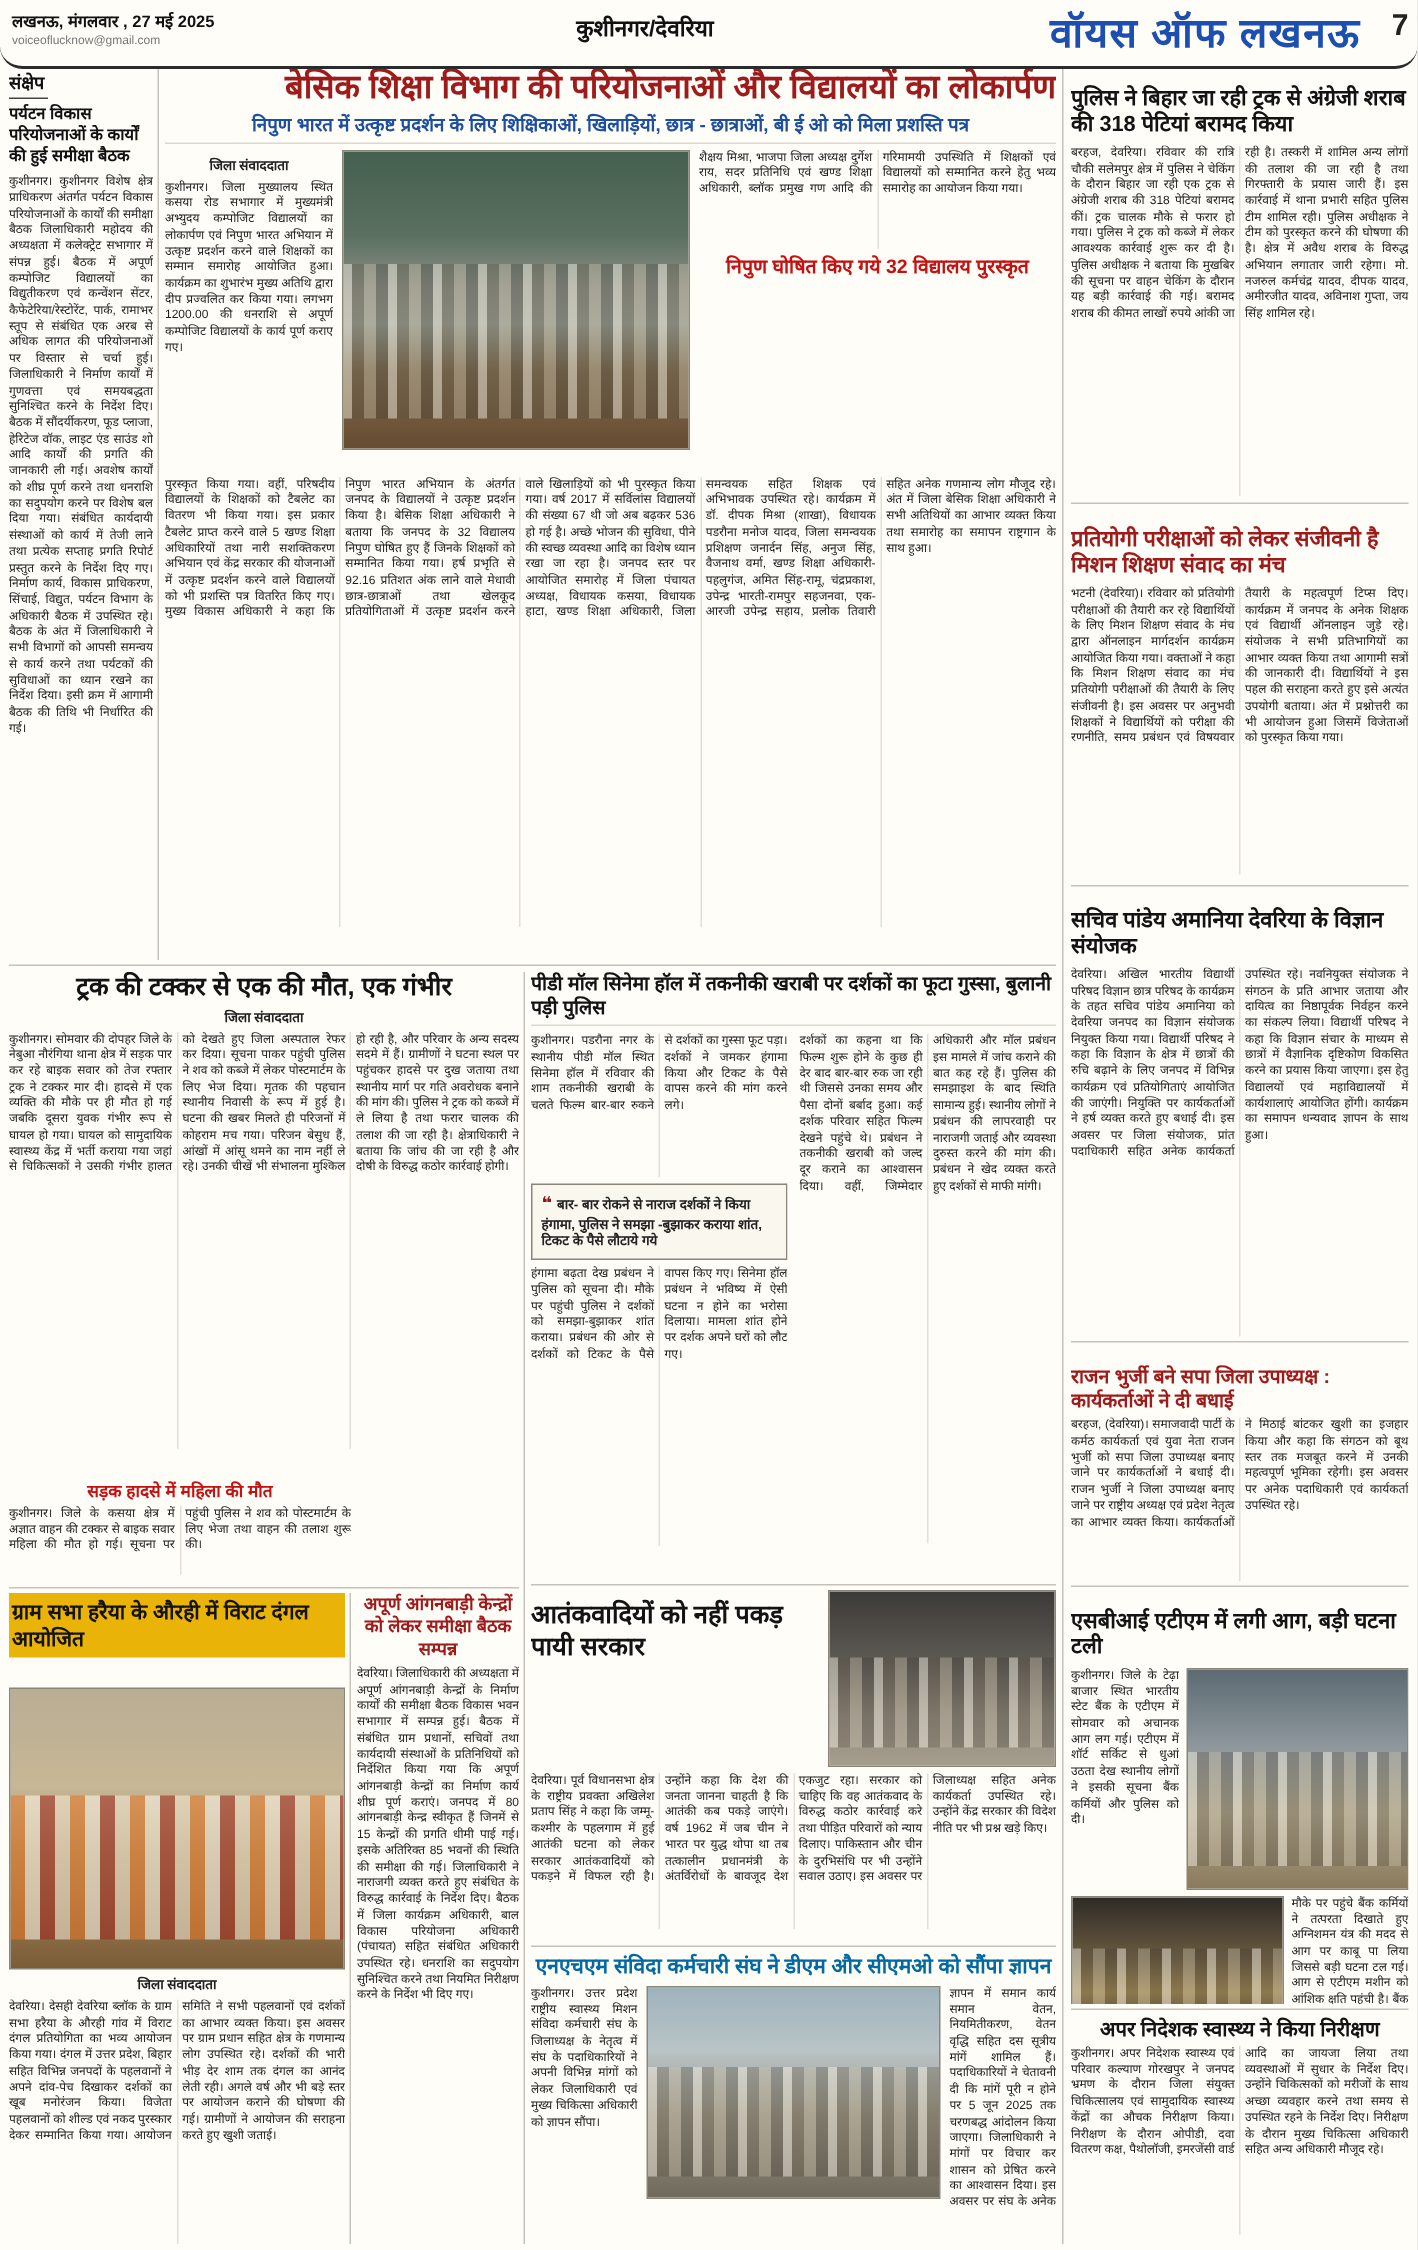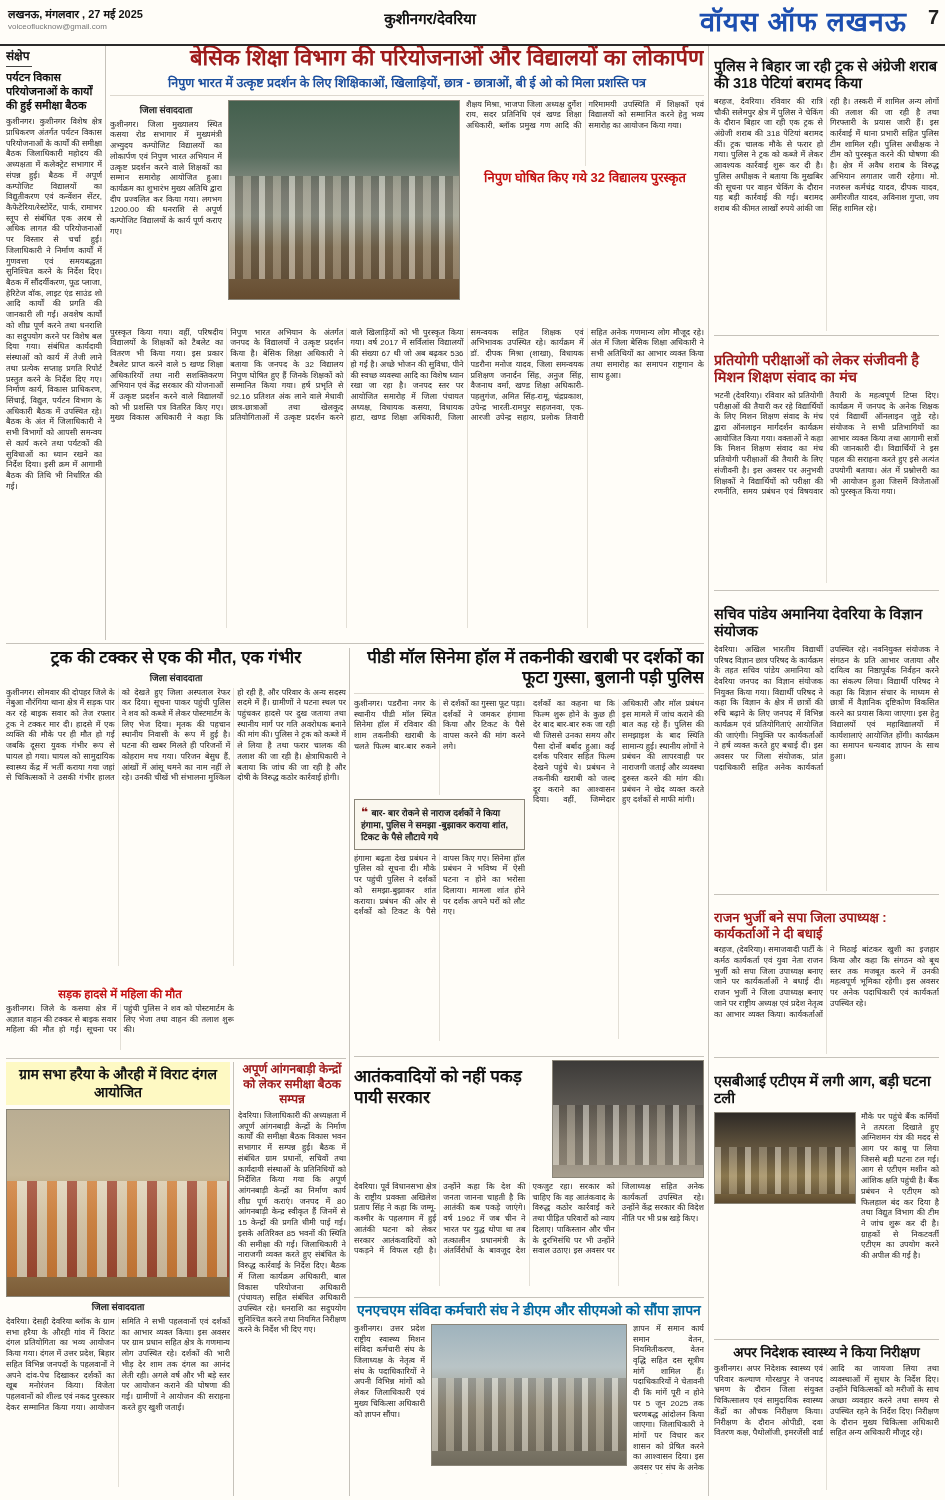--- a/index.html
+++ b/index.html
@@ -2,21 +2,21 @@
 <html lang="hi" style="--masthead: #1d4fb0; --headline_maroon: #9e1b1b; --subhead_blue: #1d4f9e; --subhead_red: #c41212;"><head>
 <meta charset="utf-8">
 <style>
   * { margin:0; padding:0; box-sizing:border-box; }
   html,body { background:#d9d9d9; }
   body { font-family:"Liberation Sans","DejaVu Sans",sans-serif; }
   .page { position:relative; width:945px; height:1500px; margin:0 auto; background:#fffdf8; overflow:hidden; }
   .sec { position:absolute; }
 
   
-  .header { left:0; top:0; width:945px; height:46px; border-bottom:2px solid #2b2b2b; background:#fffdf8; }
+  .header { left:0; top:0; width:945px; height:46px; border-bottom:2px solid #2b2b2b; background:#fffdf8;border-radius:15px; }
   .h-date { position:absolute; left:8px; top:6px; font-size:11px; font-weight:bold; color:#111; }
   .h-email { position:absolute; left:8px; top:22px; font-size:8px; color:#777; }
   .h-center { position:absolute; left:300px; top:8px; width:260px; text-align:center; font-size:15px; font-weight:bold; color:#111; }
   .h-masthead { position:absolute; right:38px; top:2px; font-size:27px; font-weight:bold; color:var(--masthead,#1d4fb0); letter-spacing:1px; }
   .h-page { position:absolute; right:6px; top:6px; font-size:20px; font-weight:bold; color:#222; }
 
   
   .body { font-size:8px; line-height:1.34; text-align:justify; color:#1d1d1d; }
   .cols2 { column-count:2; column-gap:7px; column-rule:1px solid #e3dfd6; }
   .cols3 { column-count:3; column-gap:7px; column-rule:1px solid #e3dfd6; }
@@ -36,21 +36,21 @@
   
   .main-art { left:110px; top:46px; width:594px; height:596px; overflow:hidden; }
   .main-head { font-size:22px; line-height:1.12; font-weight:bold; color:var(--headline_maroon,#9e1b1b); text-align:right; }
   .main-subhead { font-size:12.5px; line-height:1.2; font-weight:bold; color:var(--subhead_blue,#1d4f9e); text-align:center; margin:5px 0 4px; border-bottom:1px solid #ddd8cf; padding-bottom:4px; }
   .main-row { display:flex; gap:6px; height:212px; }
   .main-left { flex:0 0 112px; overflow:hidden; }
   .main-right { flex:1; display:flex; flex-direction:column; overflow:hidden; }
   .right-top { height:66px; overflow:hidden; }
   .red-subhead { font-size:13px; line-height:1.2; font-weight:bold; color:var(--subhead_red,#c41212); text-align:center; margin:4px 0; }
   .right-rest { flex:1; overflow:hidden; }
-  .main-bottom { margin-top:16px; height:300px; overflow:hidden; }
+  .main-bottom { margin-top:6px; height:300px; overflow:hidden; }
 
   
   .photo { position:relative; border:1px solid #8a8578; overflow:hidden; }
   .photo::after { content:""; position:absolute; left:0; right:0; bottom:10%; height:52%; opacity:.55;
     background:repeating-linear-gradient(90deg, rgba(245,240,228,.85) 0 6px, rgba(90,80,65,.55) 6px 14px, rgba(200,190,170,.7) 14px 22px, rgba(60,55,48,.5) 22px 30px); }
   .photo-main { flex:0 0 232px; height:200px; background:linear-gradient(180deg,#44604e 0%,#5a6f60 28%,#8e9288 46%,#9aa094 58%,#7c6a4e 74%,#664c30 100%); }
   .photo-dangal { width:224px; height:188px; background:linear-gradient(180deg,#b9ad93 0%,#c7b796 35%,#a58d63 60%,#7c5c37 100%); }
   .photo-dangal::after { background:repeating-linear-gradient(90deg, rgba(230,120,40,.8) 0 10px, rgba(250,244,230,.85) 10px 20px, rgba(160,40,30,.8) 20px 30px, rgba(245,235,215,.8) 30px 40px); opacity:.7; }
   .photo-atanki { flex:0 0 152px; height:118px; background:linear-gradient(180deg,#3c3a38 0%,#5e5a54 40%,#8d867a 70%,#a79e8e 100%); }
   .photo-nhm { flex:0 0 196px; height:142px; background:linear-gradient(180deg,#9fb3bd 0%,#b9c4c6 30%,#9a9483 60%,#6f6a5c 100%); }
@@ -71,32 +71,32 @@
   .sbi-row .body { flex:1; overflow:hidden; }
 
   
   .truck { left:6px; top:648px; width:340px; height:334px; overflow:hidden; }
   .truck-head { font-size:17px; line-height:1.15; font-weight:bold; color:#131313; text-align:center; margin-bottom:2px; }
   .sadak { left:6px; top:986px; width:228px; height:72px; overflow:hidden; }
   .sadak-head { font-size:11.5px; font-weight:bold; color:var(--subhead_red,#c41212); text-align:center; margin-bottom:3px; }
 
   
   .pdmall { left:354px; top:648px; width:350px; height:405px; overflow:hidden; }
-  .pd-head { font-size:17px; line-height:1.2; font-weight:bold; color:#131313; margin-bottom:5px; border-bottom:1px solid #ddd8cf; padding-bottom:4px;text-align:right; }
+  .pd-head { font-size:13px; line-height:1.2; font-weight:bold; color:#131313; margin-bottom:5px; border-bottom:1px solid #ddd8cf; padding-bottom:4px; }
   .pd-grid { display:flex; gap:8px; height:342px; }
   .pd-left { flex:1; display:flex; flex-direction:column; overflow:hidden; }
   .pd-right { flex:1; overflow:hidden; }
   .pd-a { height:96px; overflow:hidden; }
   .pull-quote { border:1.5px solid #8a8578; background:#faf7ee; padding:5px 6px; margin:4px 0; font-size:9px; line-height:1.3; font-weight:bold; color:#222; }
   .pull-quote::before { content:"❝ "; color:#8a1a1a; font-size:12px; }
   .pd-b { flex:1; overflow:hidden; }
 
   
   .dangal { left:6px; top:1062px; width:224px; height:434px; overflow:hidden; }
-  .dangal-head { font-size:14px; line-height:1.25; font-weight:bold; color:#131313; text-align:center; background:#fef9c3; padding:4px 2px; margin-bottom:4px; }
+  .dangal-head { font-size:14px; line-height:1.25; font-weight:bold; color:#131313; text-align:left; background:#eab308; padding:4px 2px; margin-bottom:20px; }
 
   
   .angan { left:238px; top:1062px; width:108px; height:434px; overflow:hidden; }
   .angan-head { font-size:12px; line-height:1.25; font-weight:bold; color:var(--headline_maroon,#9e1b1b); text-align:center; margin-bottom:4px; }
 
   
   .atanki { left:354px; top:1060px; width:350px; height:234px; overflow:hidden; }
   .at-row { display:flex; gap:24px; margin-bottom:4px; }
   .at-head { flex:1; font-size:17px; line-height:1.25; font-weight:bold; color:#131313; padding-top:6px; }
 
@@ -174,20 +174,24 @@
   </section>
 
   <section class="sec r-art rajan">
     <h2 class="r-head maroon" style="font-size:13px;">राजन भुर्जी बने सपा जिला उपाध्यक्ष : कार्यकर्ताओं ने दी बधाई</h2>
     <p class="body cols2" style="height:112px;overflow:hidden;">बरहज, (देवरिया)। समाजवादी पार्टी के कर्मठ कार्यकर्ता एवं युवा नेता राजन भुर्जी को सपा जिला उपाध्यक्ष बनाए जाने पर कार्यकर्ताओं ने बधाई दी। राजन भुर्जी ने जिला उपाध्यक्ष बनाए जाने पर राष्ट्रीय अध्यक्ष एवं प्रदेश नेतृत्व का आभार व्यक्त किया। कार्यकर्ताओं ने मिठाई बांटकर खुशी का इजहार किया और कहा कि संगठन को बूथ स्तर तक मजबूत करने में उनकी महत्वपूर्ण भूमिका रहेगी। इस अवसर पर अनेक पदाधिकारी एवं कार्यकर्ता उपस्थित रहे।</p>
   </section>
 
   <section class="sec r-art sbi">
     <h2 class="r-head">एसबीआई एटीएम में लगी आग, बड़ी घटना टली</h2>
     <div class="sbi-row">
+      <p class="body">कुशीनगर। जिले के टेढ़ा बाजार स्थित भारतीय स्टेट बैंक के एटीएम में सोमवार को अचानक आग लग गई। एटीएम में शॉर्ट सर्किट से धुआं उठता देख स्थानीय लोगों ने इसकी सूचना बैंक कर्मियों और पुलिस को दी।</p>
+      <div class="photo photo-sbi"></div>
+    </div>
+    <div class="sbi-row">
       <div class="photo photo-office"></div>
       <p class="body">मौके पर पहुंचे बैंक कर्मियों ने तत्परता दिखाते हुए अग्निशमन यंत्र की मदद से आग पर काबू पा लिया जिससे बड़ी घटना टल गई। आग से एटीएम मशीन को आंशिक क्षति पहुंची है। बैंक प्रबंधन ने एटीएम को फिलहाल बंद कर दिया है तथा विद्युत विभाग की टीम ने जांच शुरू कर दी है। ग्राहकों से निकटवर्ती एटीएम का उपयोग करने की अपील की गई है।</p>
     </div>
   </section>
 
   <section class="sec r-art apar">
     <h2 class="apar-head">अपर निदेशक स्वास्थ्य ने किया निरीक्षण</h2>
     <p class="body cols2" style="height:126px;overflow:hidden;">कुशीनगर। अपर निदेशक स्वास्थ्य एवं परिवार कल्याण गोरखपुर ने जनपद भ्रमण के दौरान जिला संयुक्त चिकित्सालय एवं सामुदायिक स्वास्थ्य केंद्रों का औचक निरीक्षण किया। निरीक्षण के दौरान ओपीडी, दवा वितरण कक्ष, पैथोलॉजी, इमरजेंसी वार्ड आदि का जायजा लिया तथा व्यवस्थाओं में सुधार के निर्देश दिए। उन्होंने चिकित्सकों को मरीजों के साथ अच्छा व्यवहार करने तथा समय से उपस्थित रहने के निर्देश दिए। निरीक्षण के दौरान मुख्य चिकित्सा अधिकारी सहित अन्य अधिकारी मौजूद रहे।</p>
   </section>
 

